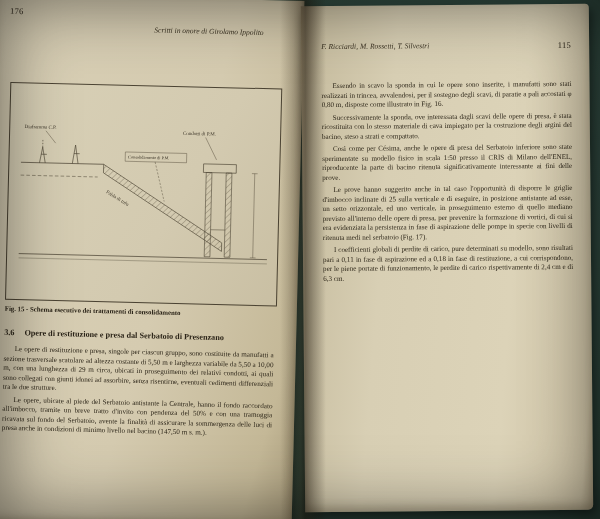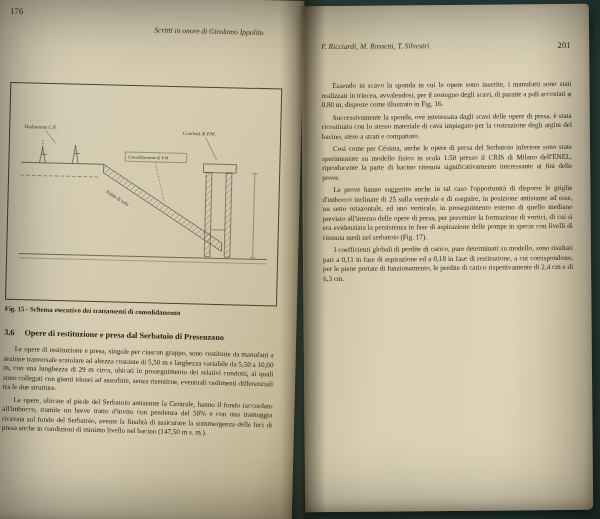--- a/index.html
+++ b/index.html
@@ -133,21 +133,21 @@
         <p>Le opere di restituzione e presa, singole per ciascun gruppo, sono costituite da manufatti a sezione trasversale scatolare ad altezza costante di 5,50 m e larghezza variabile da 5,50 a 10,00 m, con una lunghezza di 29 m circa, ubicati in proseguimento dei relativi condotti, ai quali sono collegati con giunti idonei ad assorbire, senza risentirne, eventuali cedimenti differenziali tra le due strutture.</p>
         <p>Le opere, ubicate al piede del Serbatoio antistante la Centrale, hanno il fondo raccordato all'imbocco, tramite un breve tratto d'invito con pendenza del 50% e con una tramoggia ricavata sul fondo del Serbatoio, avente la finalità di assicurare la sommergenza delle luci di presa anche in condizioni di minimo livello nel bacino (147,50 m s. m.).</p>
       </div>
     </div>
   </div>
 
   <div class="page page-right">
     <div class="inner">
       <div class="headrow">
         <span class="running">F. Ricciardi, M. Rossetti, T. Silvestri</span>
-        <span class="pagenum">201</span>
+        <span class="pagenum">115</span>
       </div>
 
       <div class="body-text">
         <p>Essendo in scavo la sponda in cui le opere sono inserite, i manufatti sono stati realizzati in trincea, avvalendosi, per il sostegno degli scavi, di paratie a pali accostati φ 0,80 m, disposte come illustrato in Fig. 16.</p>
         <p>Successivamente la sponda, ove interessata dagli scavi delle opere di presa, è stata ricostituita con lo stesso materiale di cava impiegato per la costruzione degli argini del bacino, steso a strati e compattato.</p>
         <p>Così come per Césima, anche le opere di presa del Serbatoio inferiore sono state sperimentate su modello fisico in scala 1:50 presso il CRIS di Milano dell'ENEL, riproducente la parte di bacino ritenuta significativamente interessante ai fini delle prove.</p>
         <p>Le prove hanno suggerito anche in tal caso l'opportunità di disporre le griglie d'imbocco inclinate di 25 sulla verticale e di eseguire, in posizione antistante ad esse, un setto orizzontale, ed uno verticale, in proseguimento esterno di quello mediano previsto all'interno delle opere di presa, per prevenire la formazione di vortici, di cui si era evidenziata la persistenza in fase di aspirazione delle pompe in specie con livelli di ritenuta medi nel serbatoio (Fig. 17).</p>
         <p>I coefficienti globali di perdite di carico, pure determinati su modello, sono risultati pari a 0,11 in fase di aspirazione ed a 0,18 in fase di restituzione, a cui corrispondono, per le piene portate di funzionamento, le perdite di carico rispettivamente di 2,4 cm e di 6,3 cm.</p>
       </div>
     </div>

